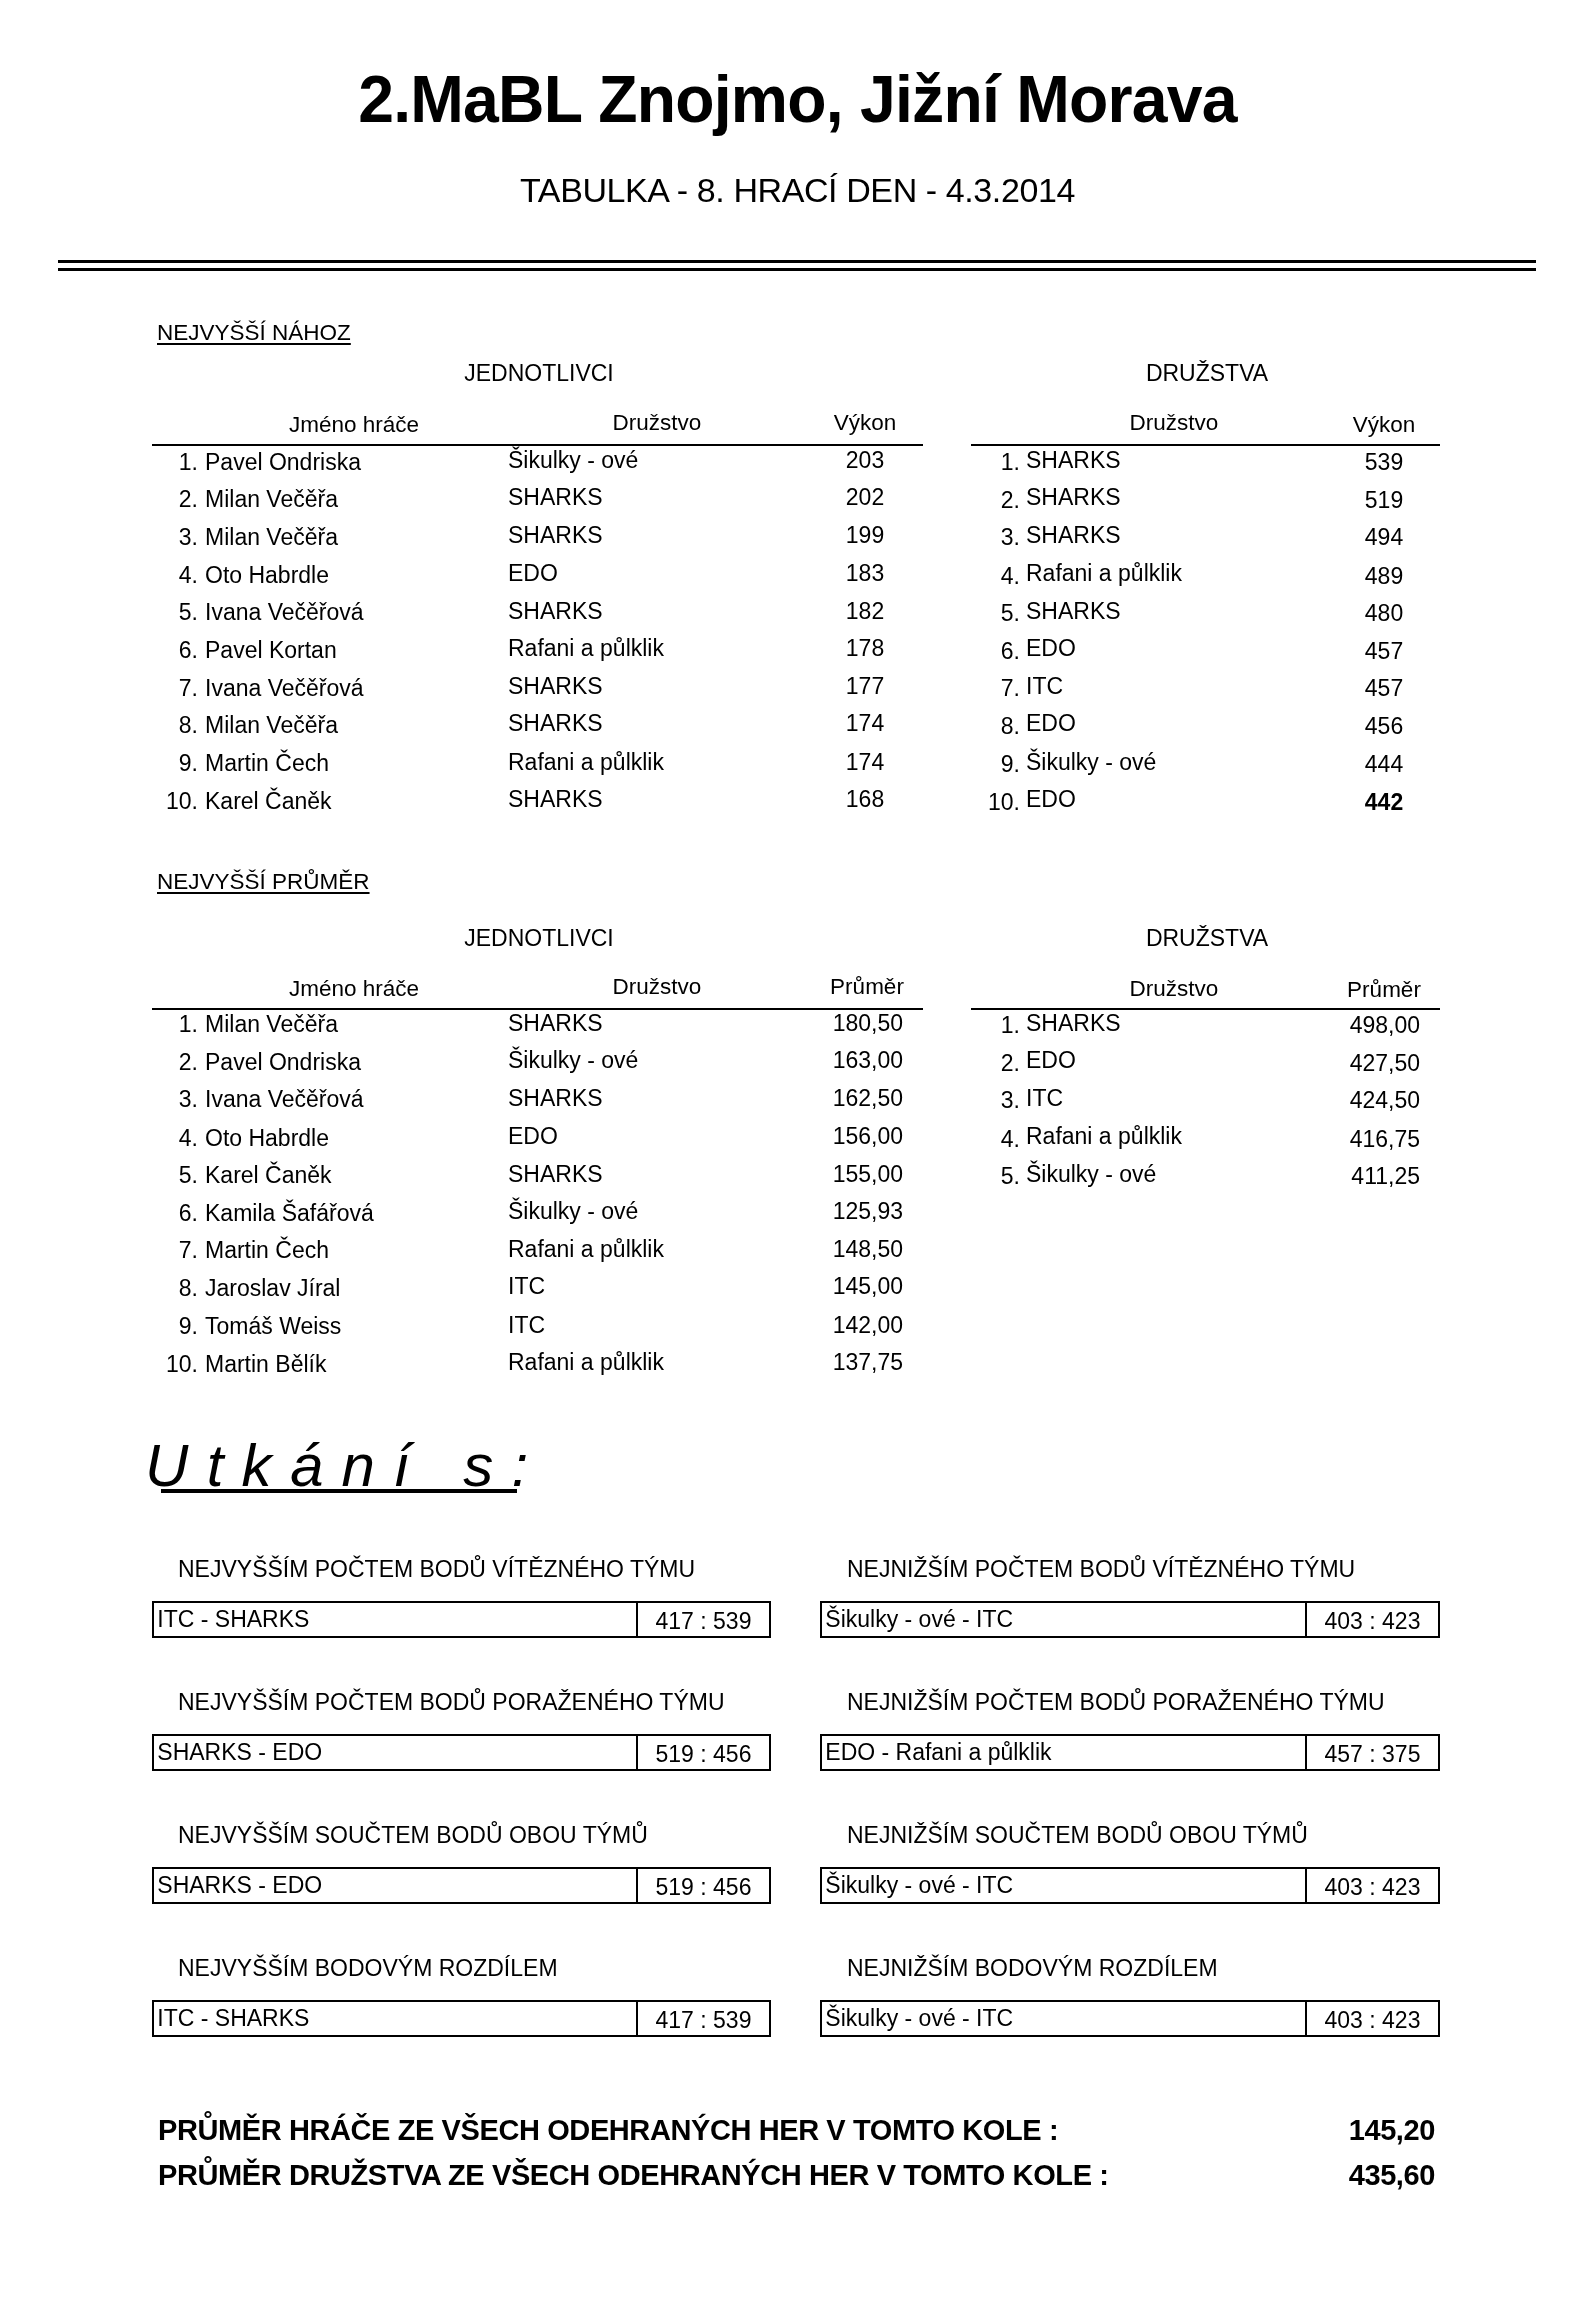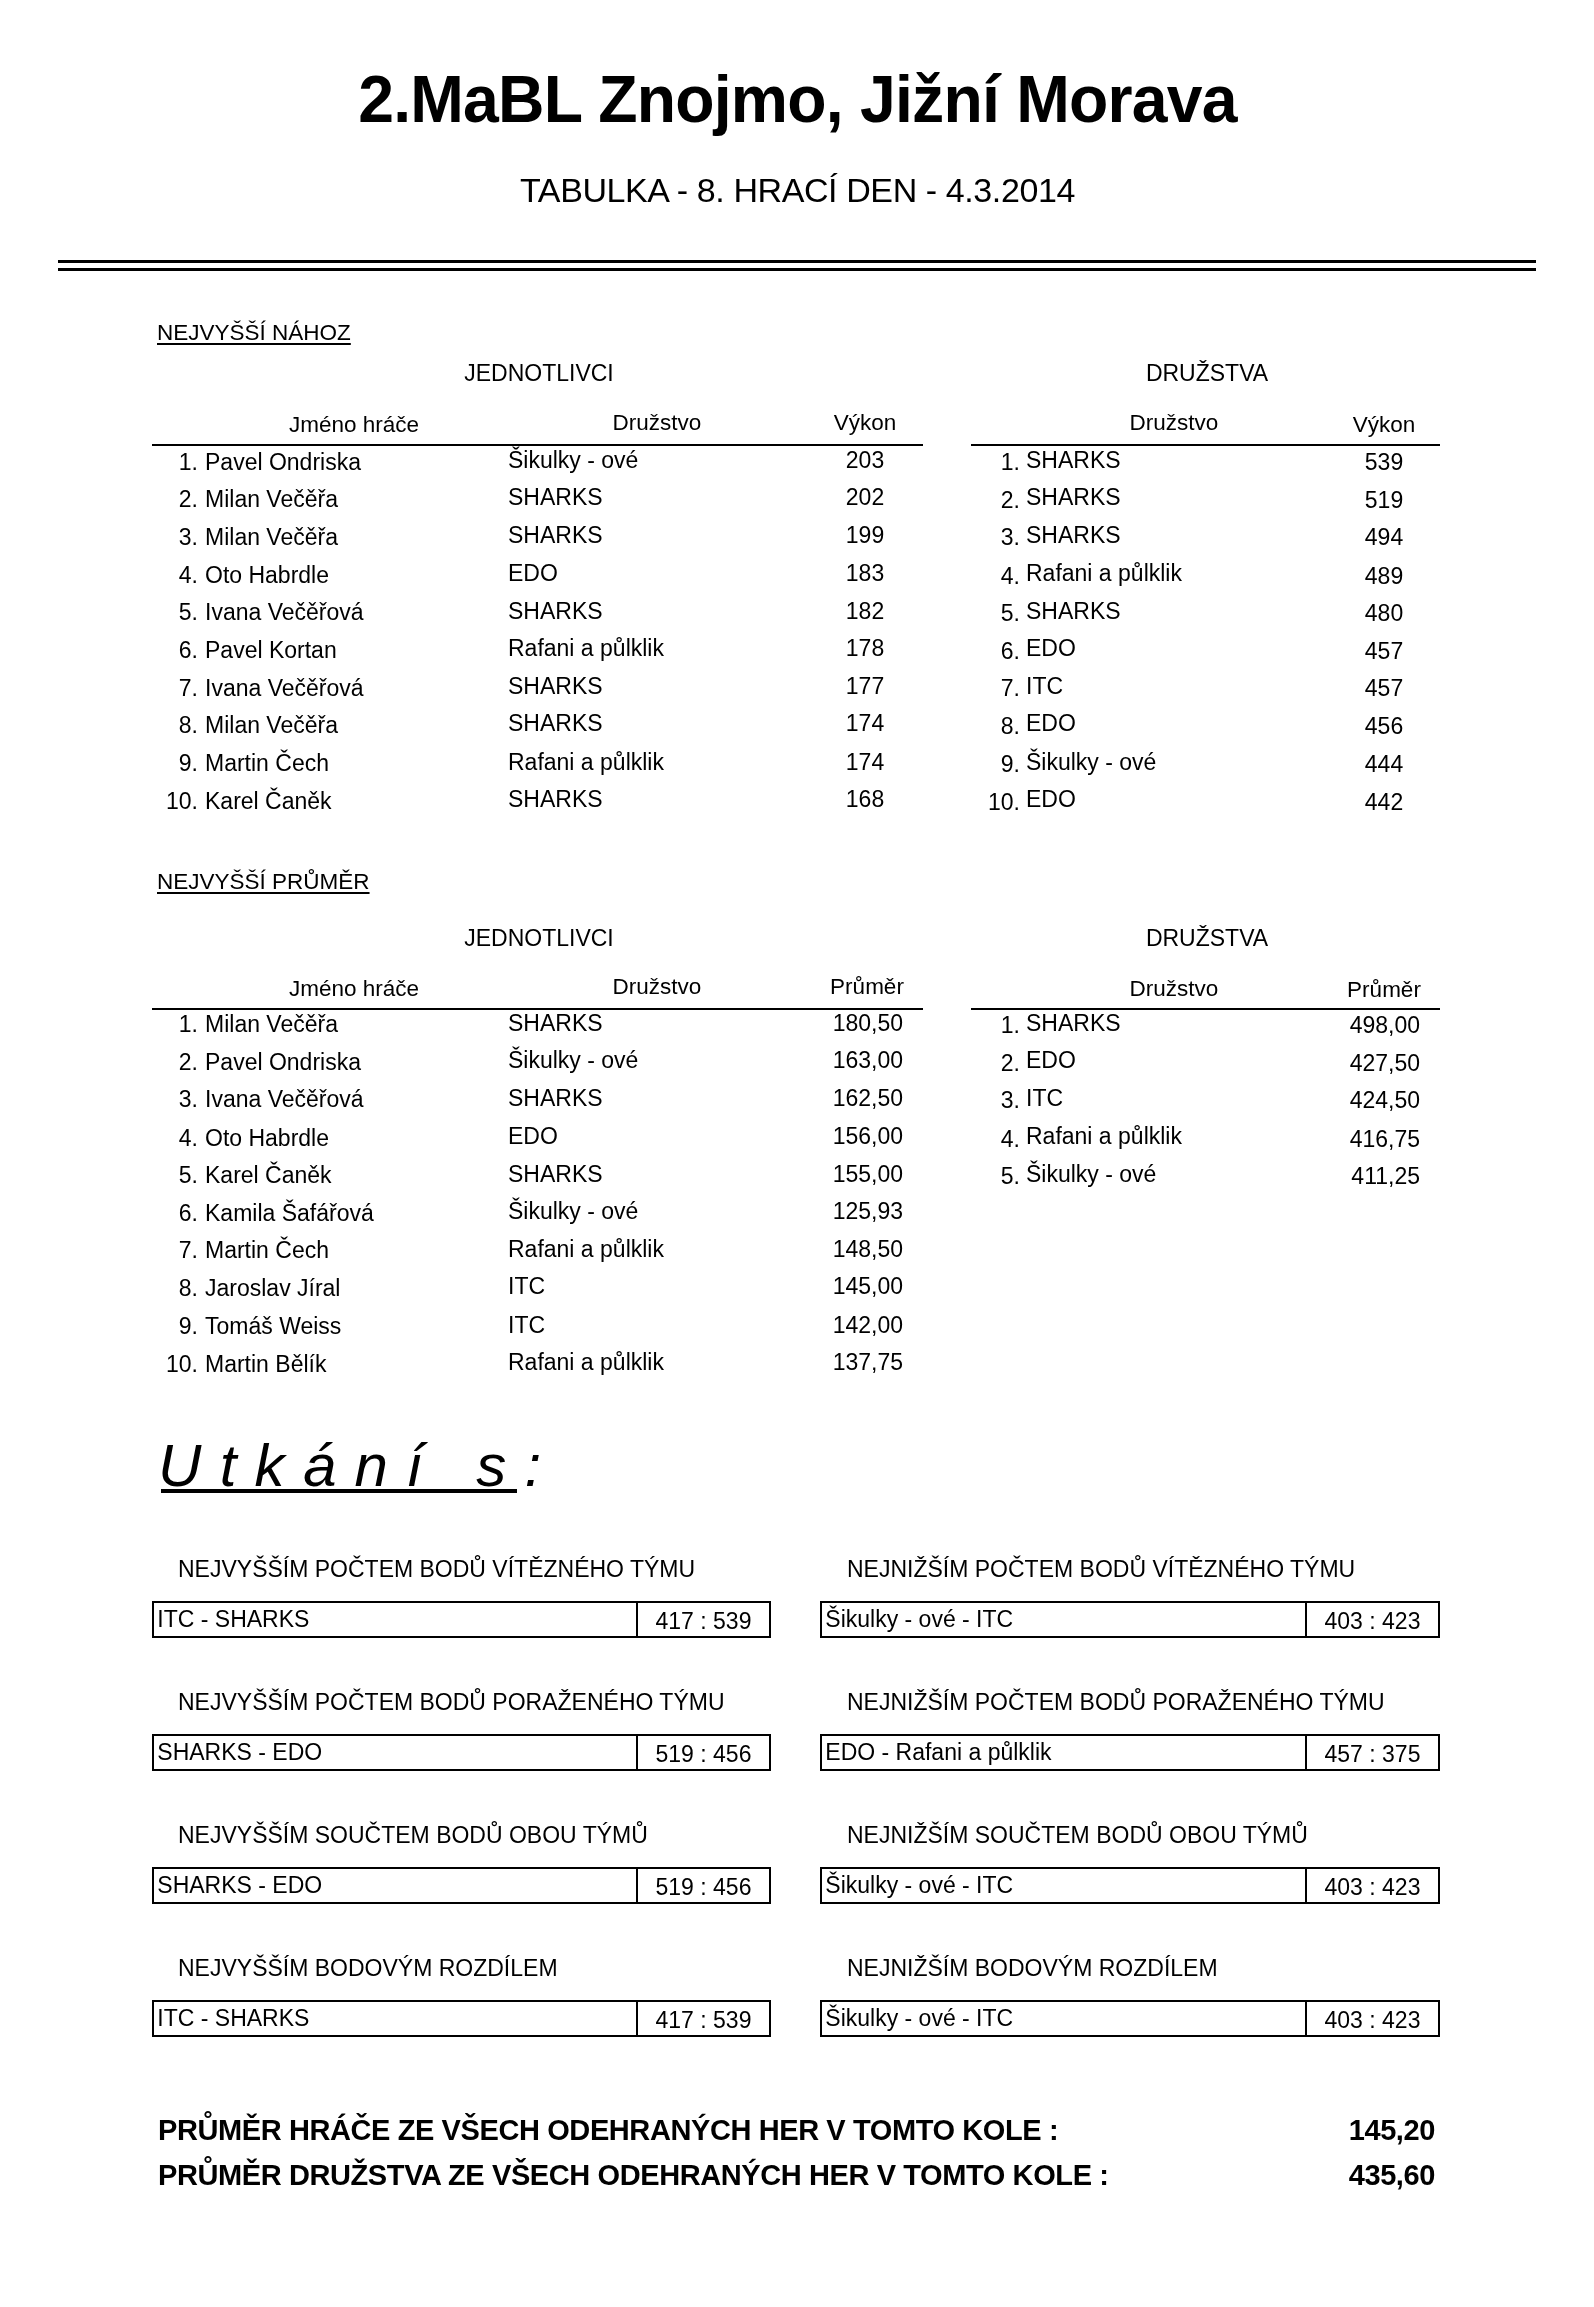--- a/index.html
+++ b/index.html
@@ -9,21 +9,21 @@
   .title { left:0; width:1595px; top:60px; text-align:center; font-size:67px; font-weight:bold; letter-spacing:-0.8px; transform:scaleX(0.96); }
   .subtitle { left:0; width:1595px; top:171px; text-align:center; font-size:34px; letter-spacing:-0.4px; }
   .rule { left:58px; width:1478px; height:3.3px; background:#000; }
   .section-head { font-size:22.5px; text-decoration:underline; text-underline-offset:2.5px; }
   .group-head { font-size:23px; transform:translateX(-50%); }
   .col-head { font-size:22.5px; }
   .c { transform:translateX(-50%); }
   .r { transform:translateX(-100%); }
   .hline { height:1.7px; background:#000; }
   .cell { font-size:23px; }
-  .utkani { left:158px; top:1431px; font-size:60px; font-style:italic; letter-spacing:18.3px; }
+  .utkani { left:145px; top:1431px; font-size:60px; font-style:italic; letter-spacing:18.3px; }
   .utkani-ul { left:161px; top:1489px; width:356px; height:4.2px; background:#000; }
   .match-head { font-size:23px; }
   .box { height:33px; border:2.5px solid #000; }
   .box .team { position:absolute; left:3.3px; top:3.3px; font-size:23px; }
   .box .score { position:absolute; top:0; bottom:0; border-left:2.5px solid #000; text-align:center; font-size:23px; padding-top:5px; box-sizing:border-box; }
   .footer { font-size:29px; font-weight:bold; letter-spacing:-0.4px; }
 </style>
 </head>
 <body>
 
@@ -147,21 +147,21 @@
       <div class="abs cell c" style="left: 1384px; top: 713px;">456</div>
     </div>
     <div>
       <div class="abs cell r" style="left: 1020px; top: 751px;">9.</div>
       <div class="abs cell " style="left: 1026px; top: 749px;">Šikulky - ové</div>
       <div class="abs cell c" style="left: 1384px; top: 751px;">444</div>
     </div>
     <div>
       <div class="abs cell r" style="left: 1020px; top: 789px;">10.</div>
       <div class="abs cell " style="left: 1026px; top: 786px;">EDO</div>
-      <div class="abs cell c" style="left: 1384px; top: 789px;">442</div>
+      <div class="abs cell c" style="left: 1384px; top: 789px; font-weight: bold;">442</div>
     </div>
   </div>
 
 <div class="abs section-head" style="left:157px; top:869px;">NEJVYŠŠÍ PRŮMĚR</div>
 <div class="abs group-head" style="left:539px; top:925px;">JEDNOTLIVCI</div>
 <div class="abs group-head" style="left:1207px; top:925px;">DRUŽSTVA</div>
 
 <div id="tbl-avg-ind">
   <div class="abs col-head c" style="left:354px; top:976px;">Jméno hráče</div>
   <div class="abs col-head c" style="left:657px; top:974px;">Družstvo</div>

